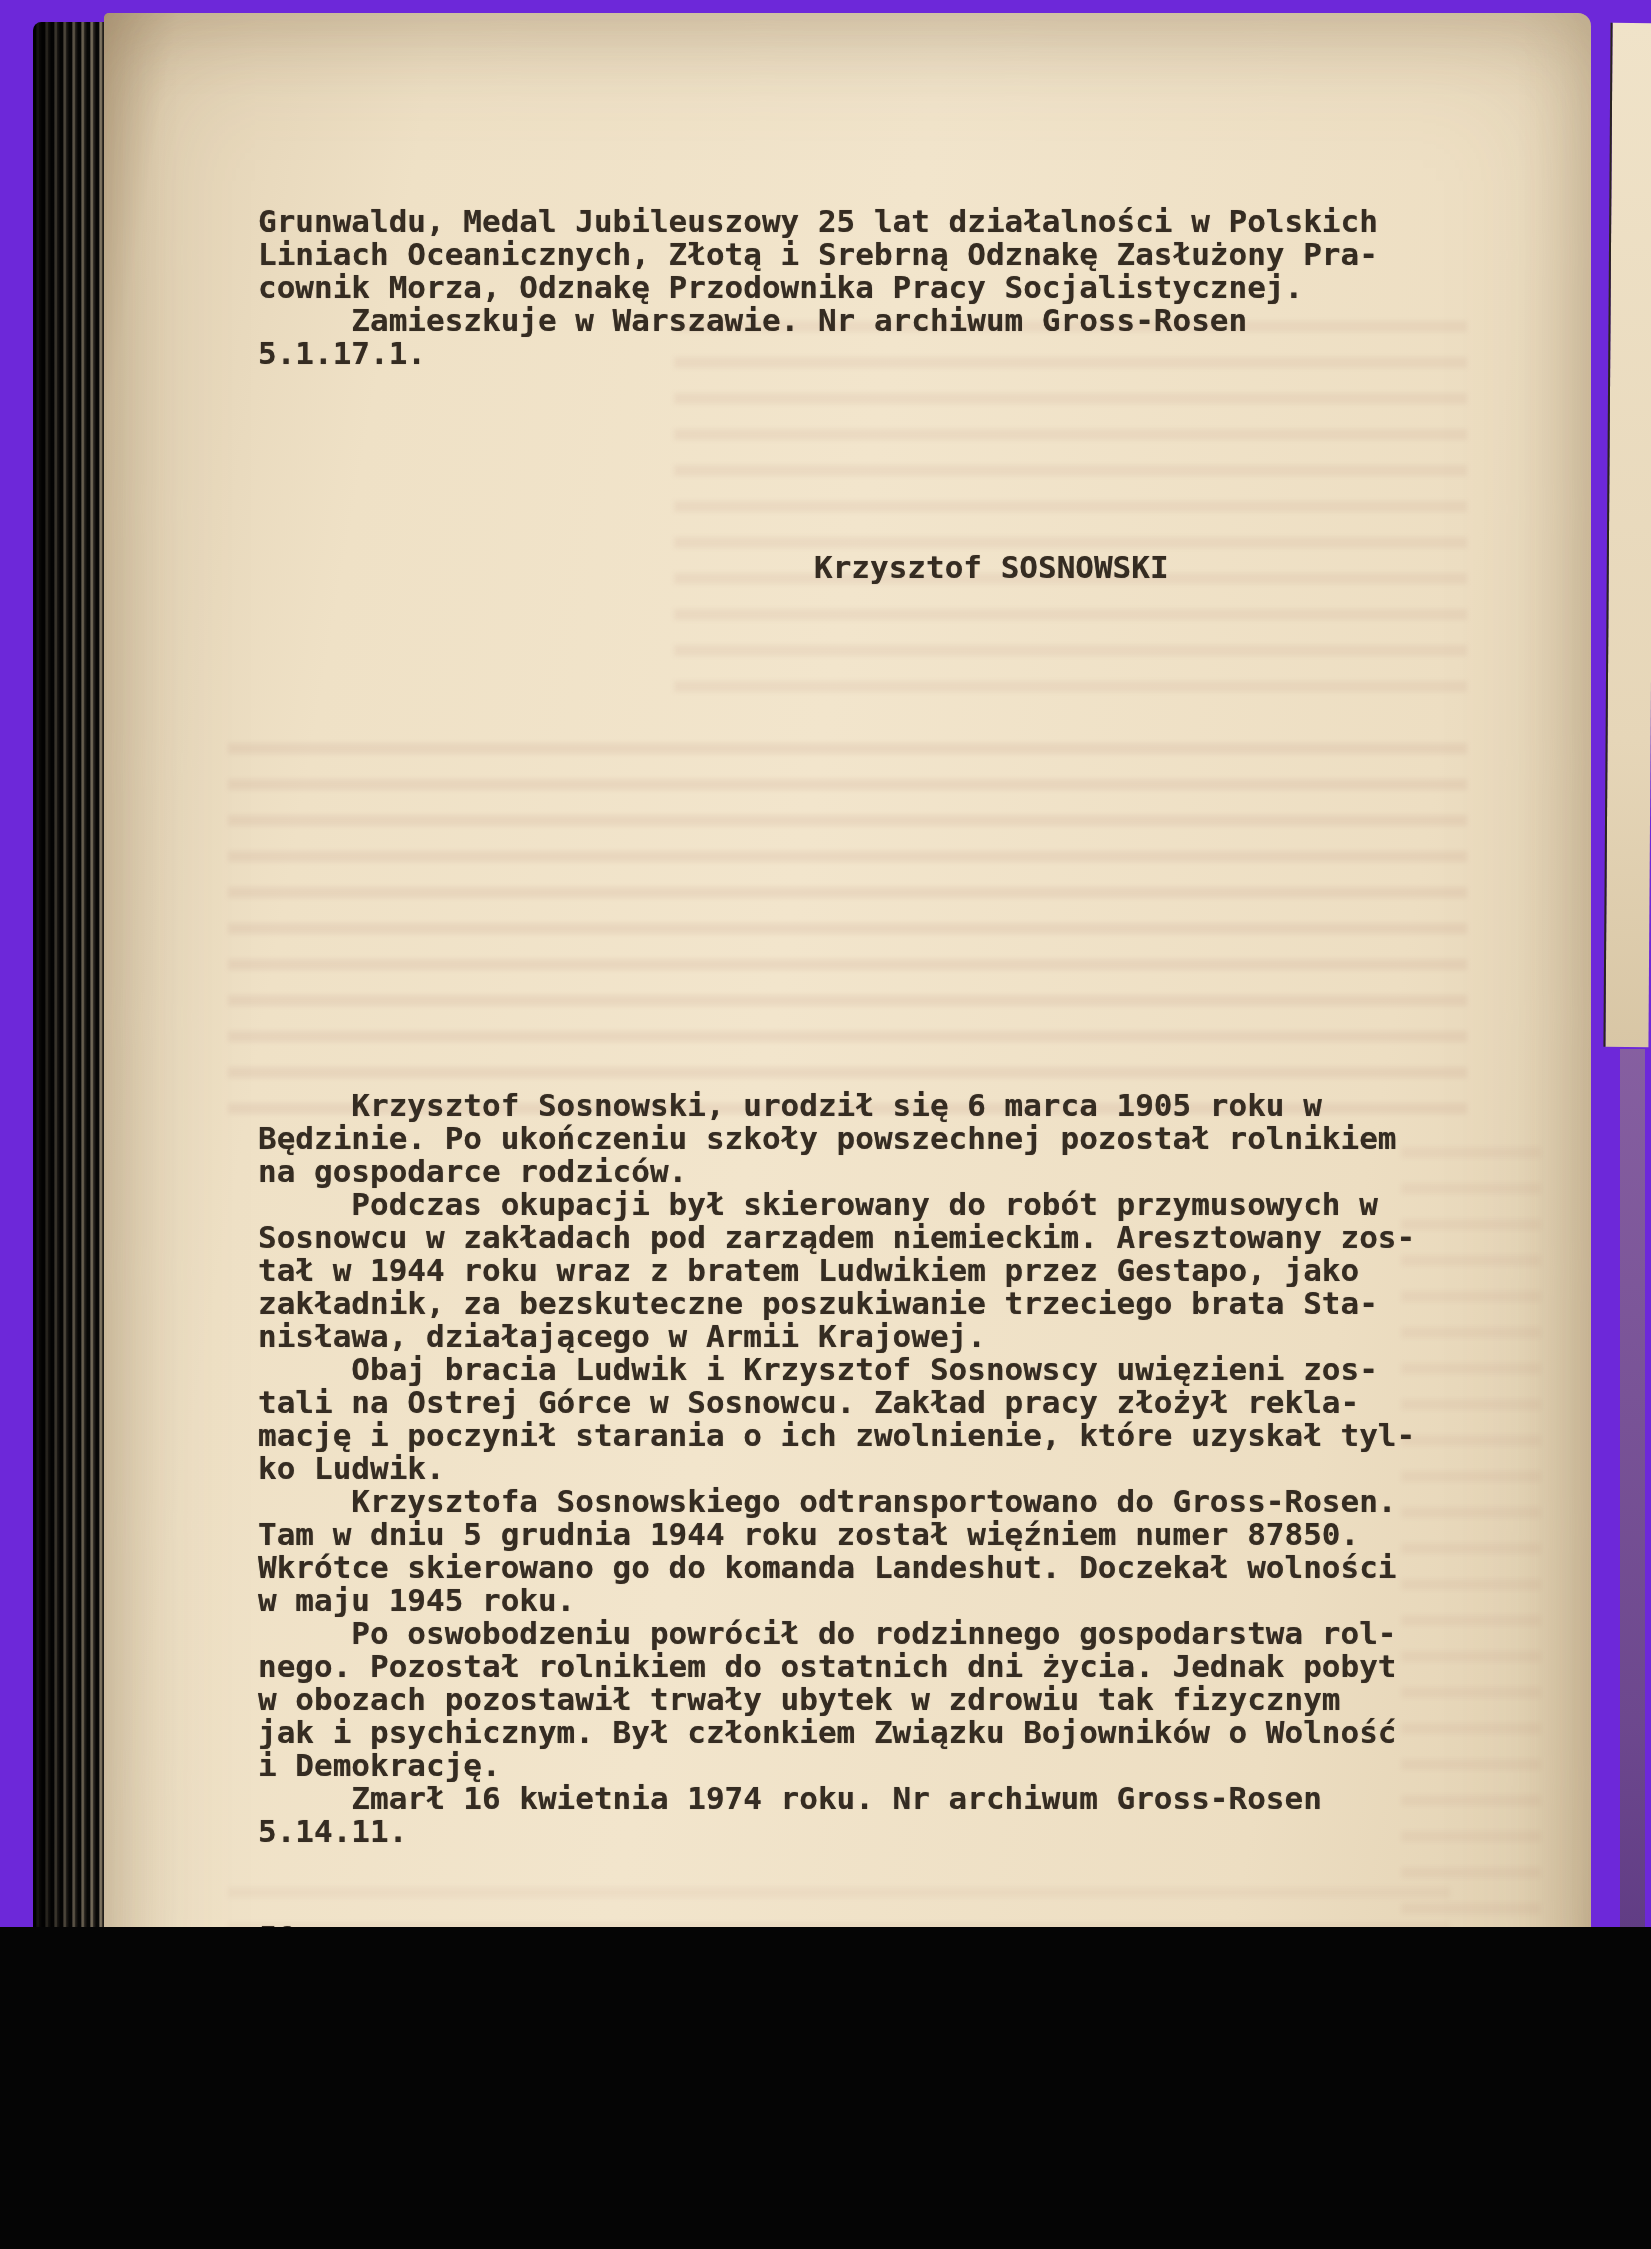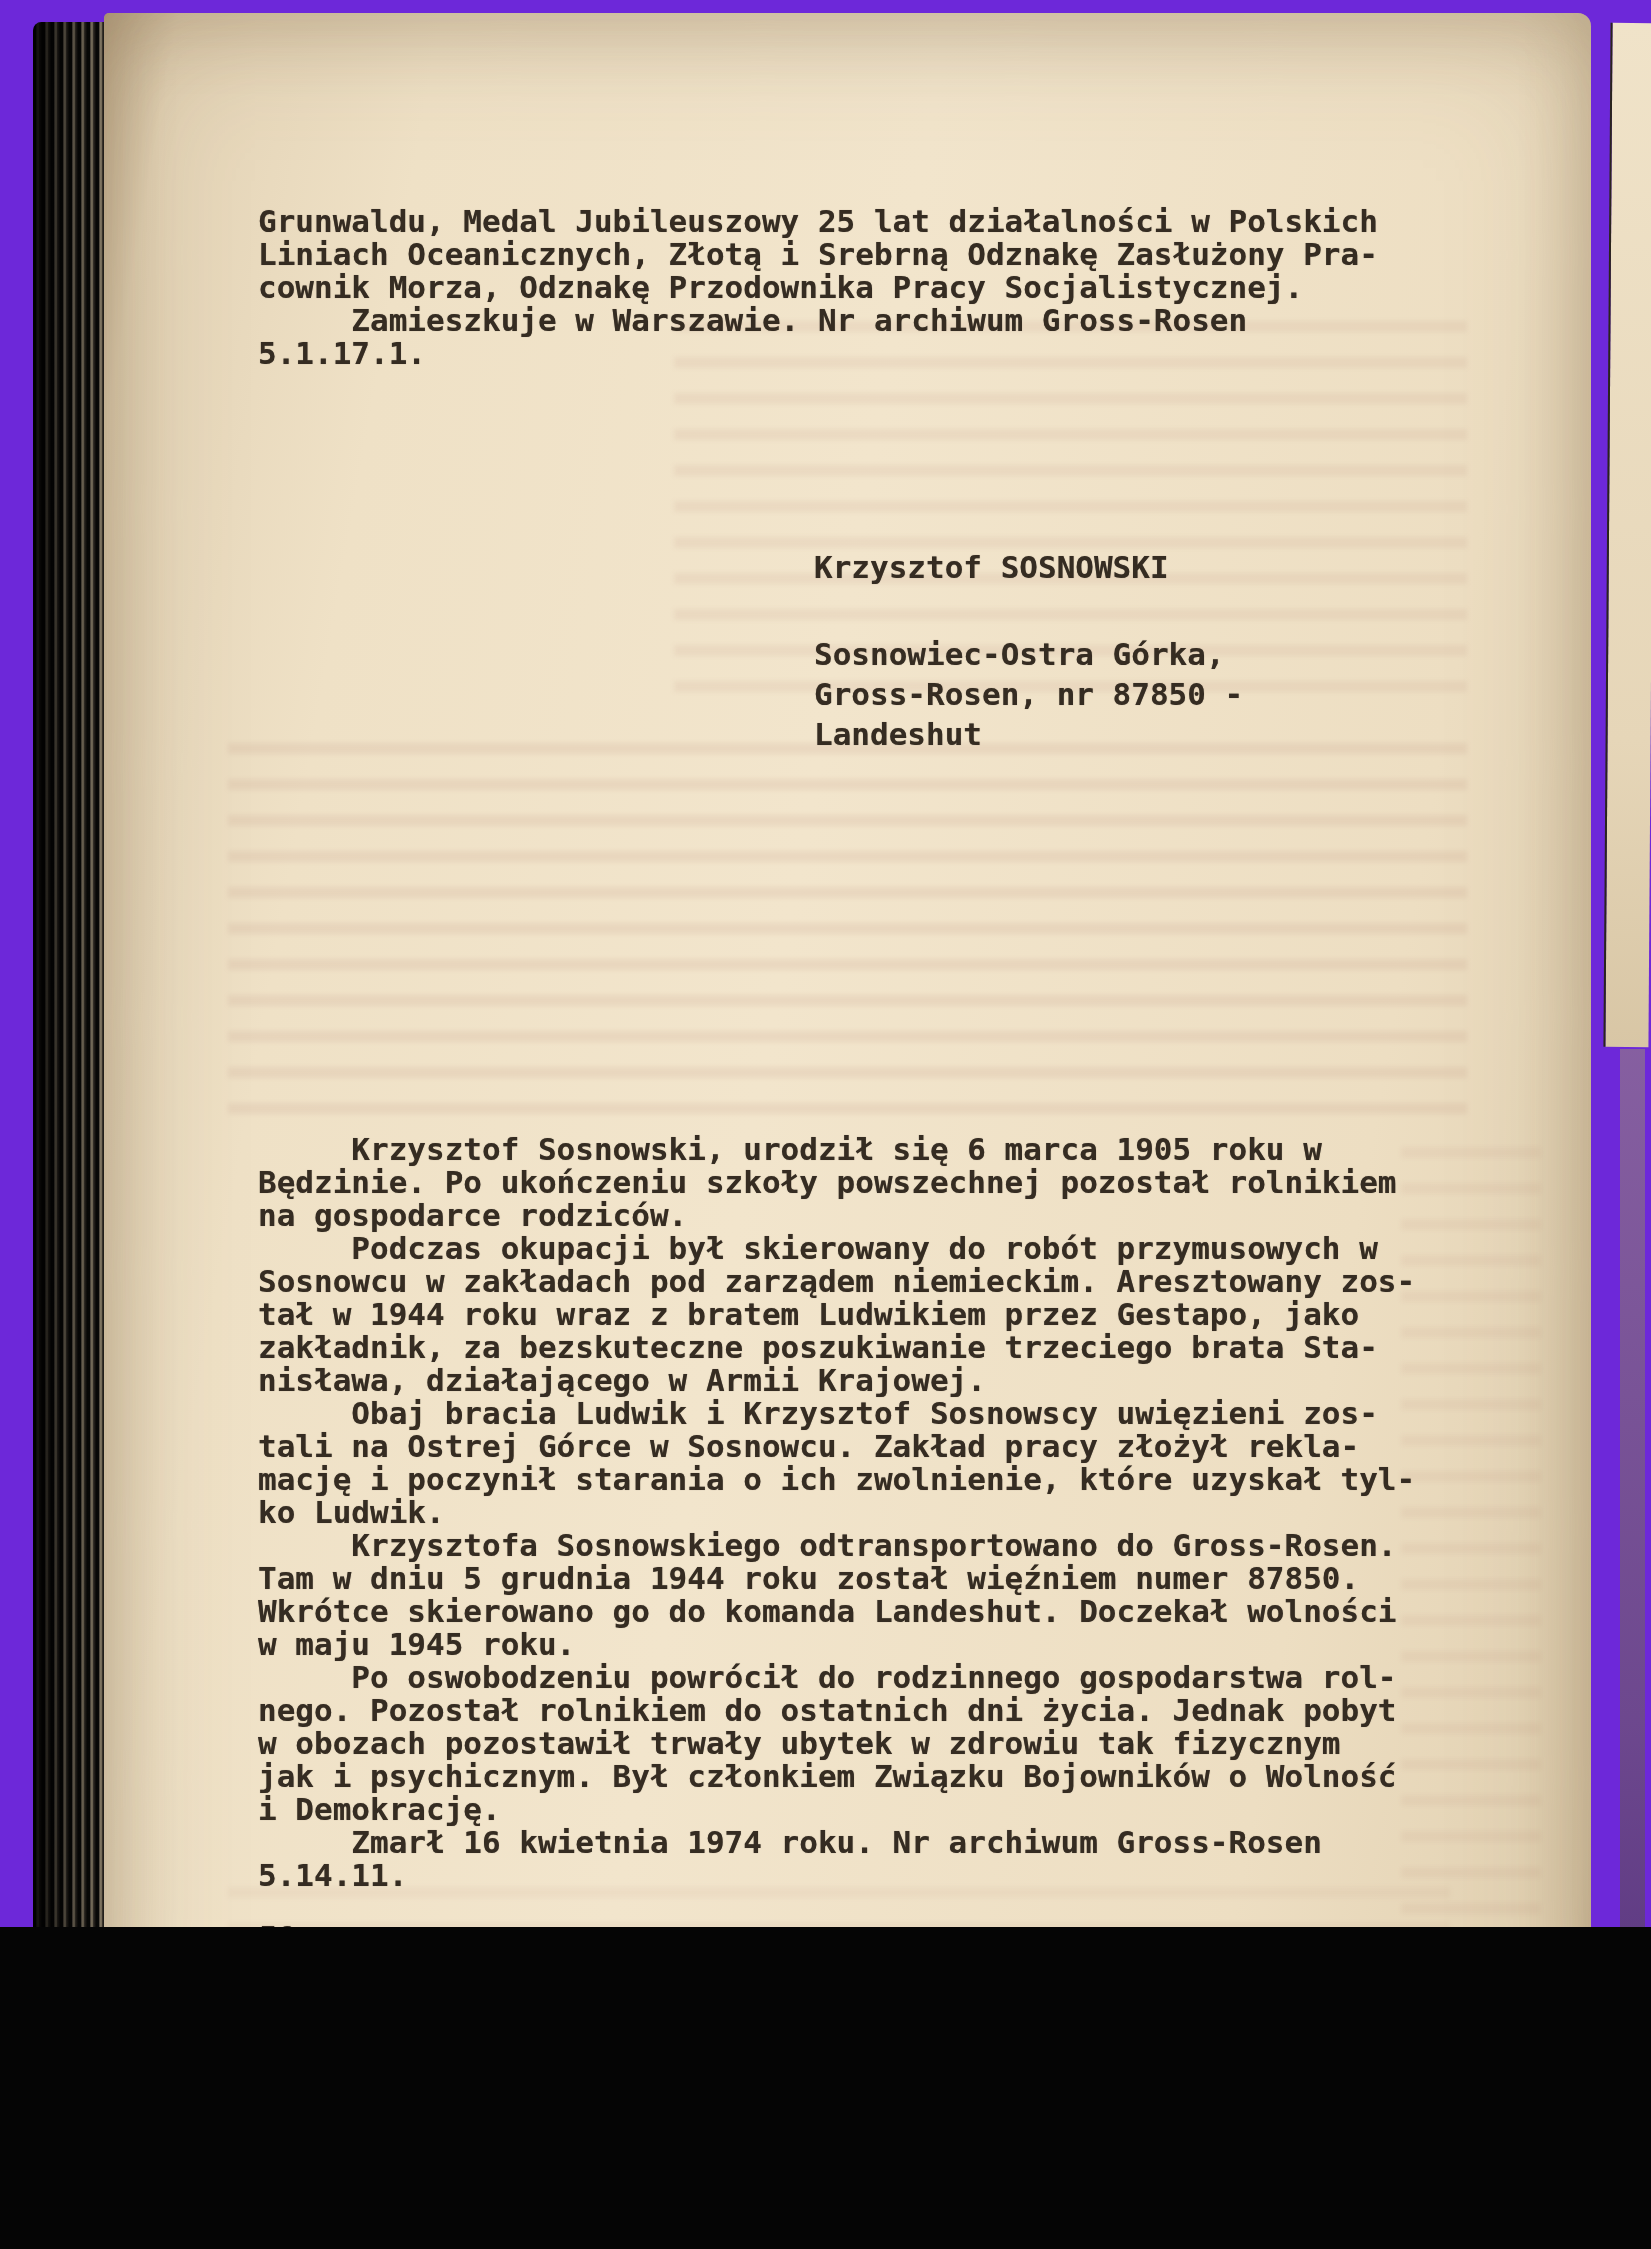--- a/index.html
+++ b/index.html
@@ -105,21 +105,21 @@
     left: 710px;
     top: 538px;
   }
   .entry-heading-details {
     left: 710px;
     top: 621px;
     line-height: 40px;
   }
   .body-text {
     left: 154px;
-    top: 1120px;
+    top: 1076px;
   }
   .page-number {
     left: 155px;
     top: 1908px;
   }
 </style>
 </head>
 <body>
 
 <div class="scene">
@@ -134,23 +134,20 @@
     <div class="ghost ghost-d"></div>
 
     <div class="tw top-paragraph">Grunwaldu, Medal Jubileuszowy 25 lat działalności w Polskich
 Liniach Oceanicznych, Złotą i Srebrną Odznakę Zasłużony Pra-
 cownik Morza, Odznakę Przodownika Pracy Socjalistycznej.
      Zamieszkuje w Warszawie. Nr archiwum Gross-Rosen
 5.1.17.1.</div>
 
     <div class="tw entry-heading-name">Krzysztof SOSNOWSKI</div>
 
-    <div class="tw entry-heading-details">Sosnowiec-Ostra Górka,
-Gross-Rosen, nr 87850 -
-Landeshut</div>
 
     <div class="tw body-text">     Krzysztof Sosnowski, urodził się 6 marca 1905 roku w
 Będzinie. Po ukończeniu szkoły powszechnej pozostał rolnikiem
 na gospodarce rodziców.
      Podczas okupacji był skierowany do robót przymusowych w
 Sosnowcu w zakładach pod zarządem niemieckim. Aresztowany zos-
 tał w 1944 roku wraz z bratem Ludwikiem przez Gestapo, jako
 zakładnik, za bezskuteczne poszukiwanie trzeciego brata Sta-
 nisława, działającego w Armii Krajowej.
      Obaj bracia Ludwik i Krzysztof Sosnowscy uwięzieni zos-

